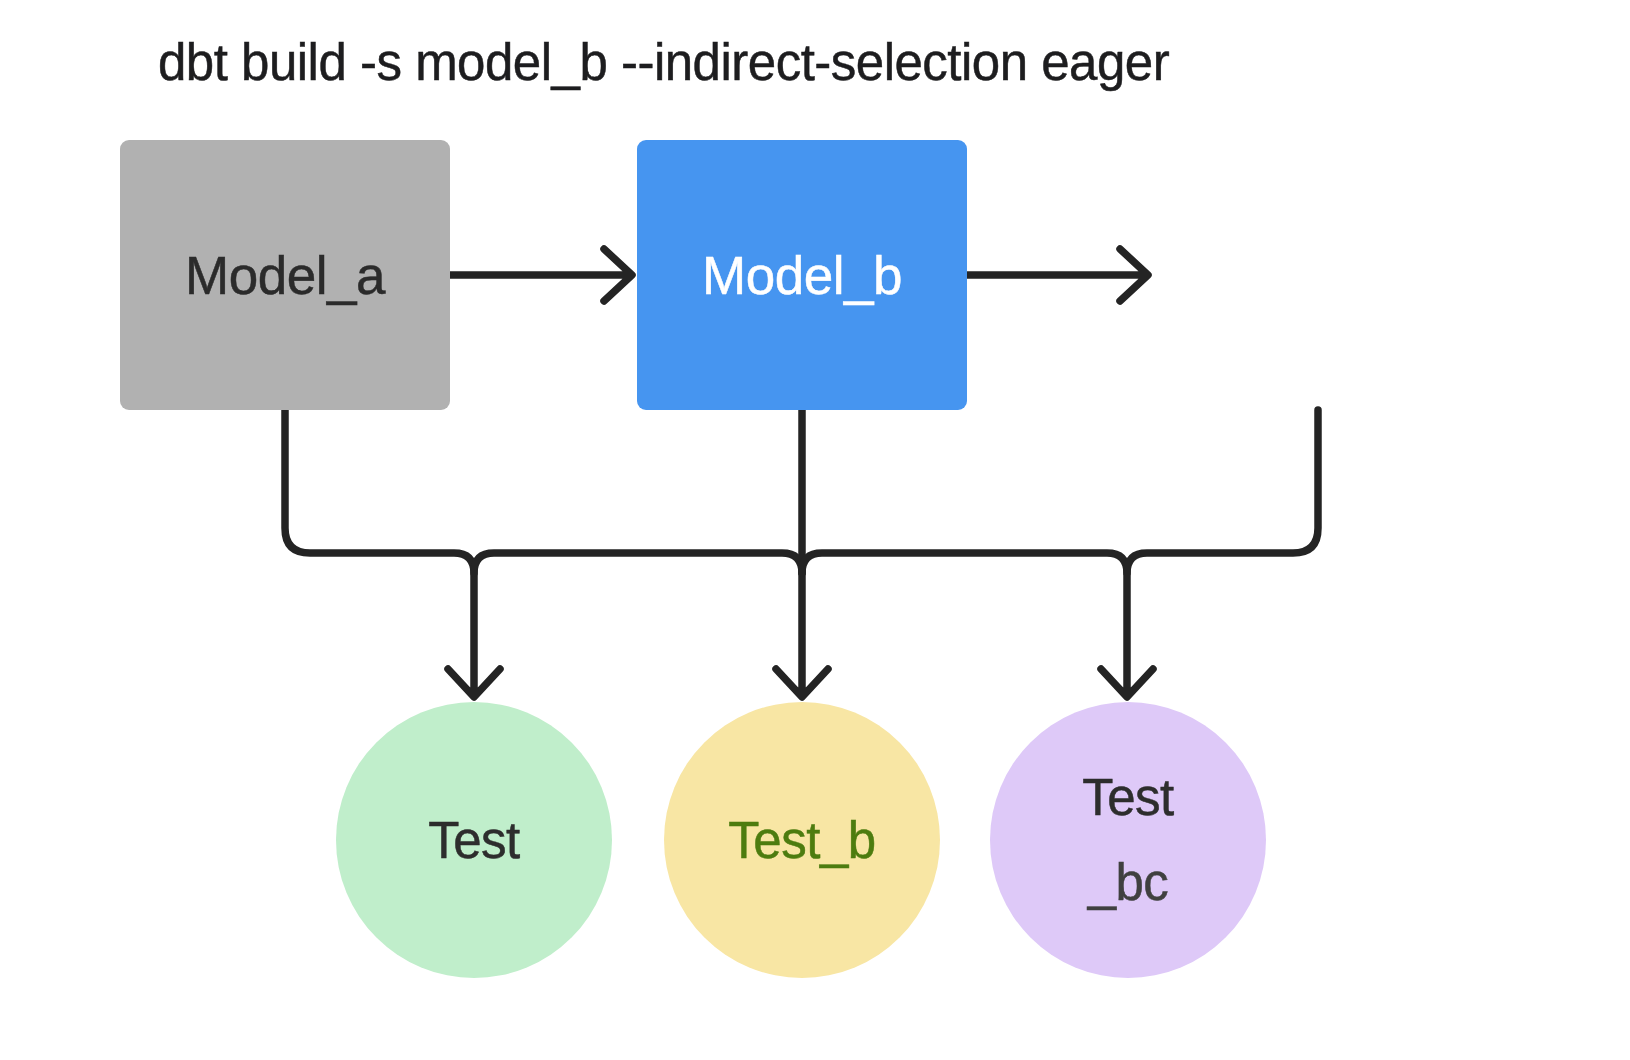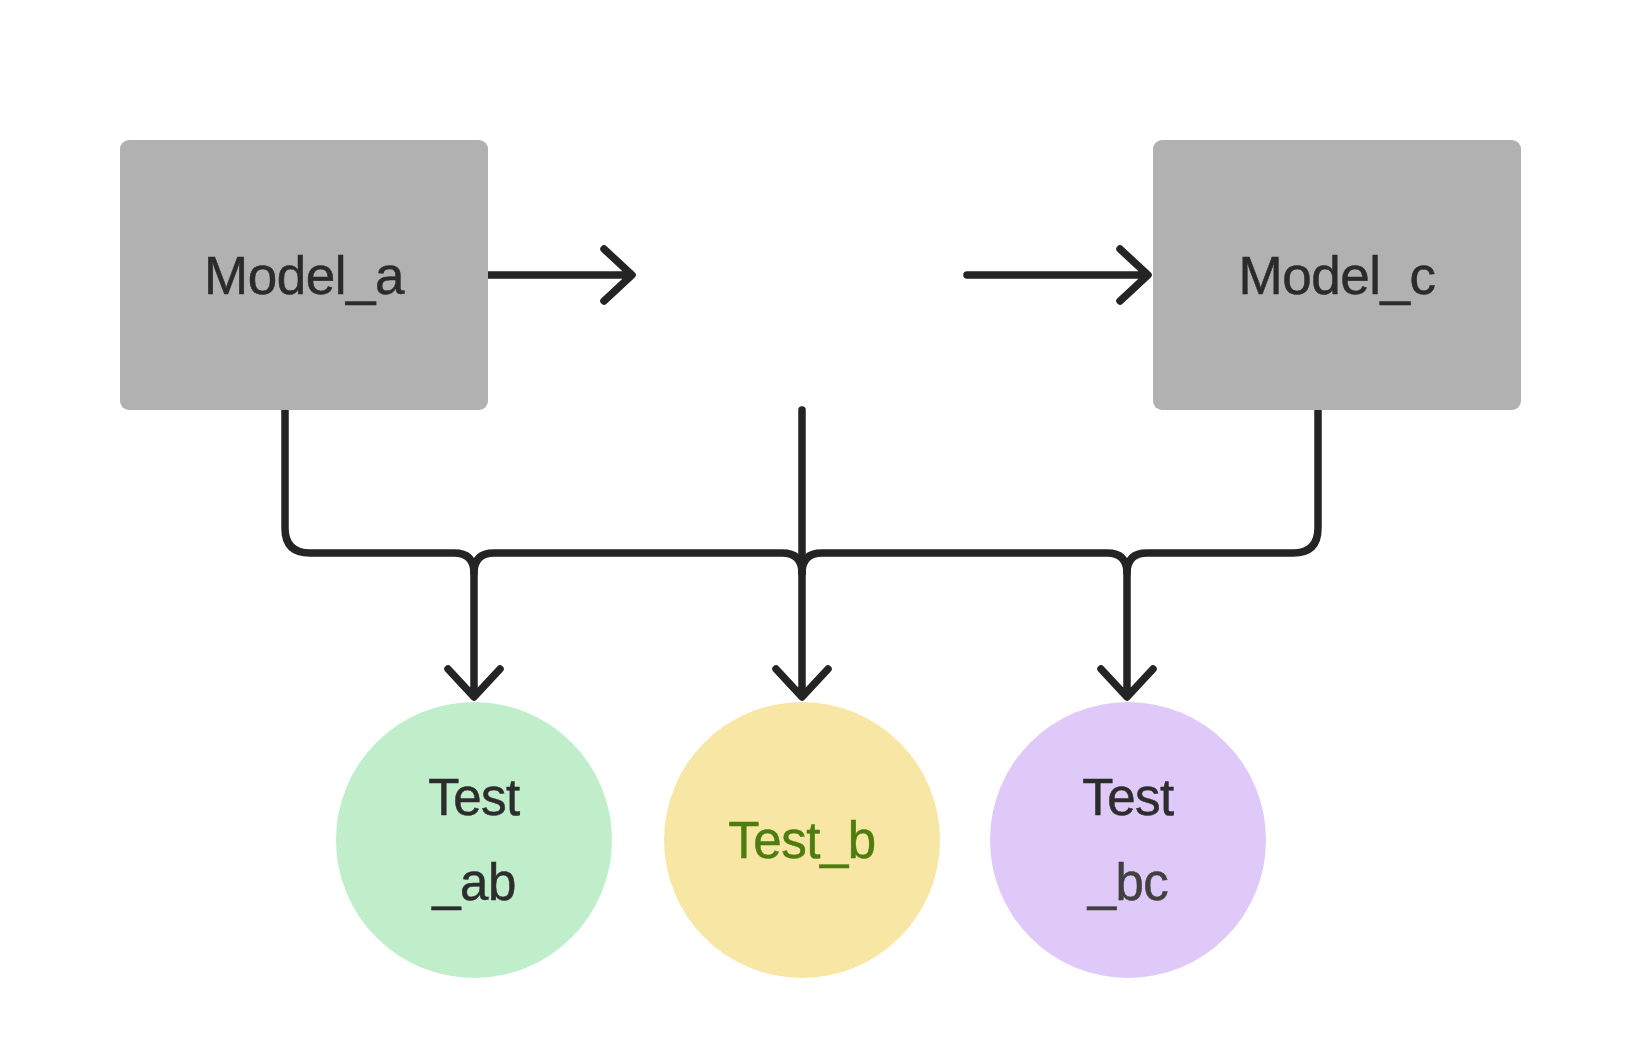--- a/index.html
+++ b/index.html
@@ -34,21 +34,21 @@
   .connectors path {
     stroke: #242424;
     stroke-width: 7.5;
     fill: none;
     stroke-linecap: round;
     stroke-linejoin: round;
   }
   .model {
     position: absolute;
     top: 140px;
-    width: 368px;
+    width: 330px;
     height: 270px;
     border-radius: 9px;
     display: flex;
     align-items: center;
     justify-content: center;
     font-size: 53px;
     font-weight: 500;
     letter-spacing: -0.5px;
     text-align: center;
     -webkit-text-stroke: 0.5px currentColor;
@@ -77,20 +77,21 @@
   }
   #node-test-ab { left: 336px; }
   #node-test-b  { left: 664px; }
   #node-test-bc { left: 990px; }
 </style>
 </head>
 <body>
 
 <div class="canvas">
 
+  <div class="title">dbt build -s model_b --indirect-selection eager</div>
 
   <svg class="connectors" width="1630" height="1060" viewBox="0 0 1630 1060">
 
     <path d="M450,275 H626 M604,249 L632,275 L604,301"></path>
 
     <path d="M967,275 H1142 M1120,249 L1148,275 L1120,301"></path>
 
     <path d="M285,410 V528 Q285,553 310,553 H454 Q474,553 474,573 V694 M448,669 L474,697 L500,669"></path>
 
     <path d="M474,573 Q474,553 494,553 H782 Q802,553 802,573"></path>
@@ -99,28 +100,27 @@
 
     <path d="M802,573 Q802,553 822,553 H1107 Q1127,553 1127,573"></path>
 
     <path d="M1318,410 V528 Q1318,553 1293,553 H1147 Q1127,553 1127,573 V694 M1101,669 L1127,697 L1153,669"></path>
   </svg>
 
   <div class="model" id="node-model-a" style="background-color: rgb(177, 177, 177);">
     <span style="color: rgb(43, 43, 43);">Model_a</span>
   </div>
 
+  <div class="model" id="node-model-b" style="background-color: rgb(70, 149, 240);">
+    <span style="color: rgb(255, 255, 255);">Model_b</span>
+  </div>
 
-  <div class="model" id="node-model-c" style="background-color: rgb(177, 177, 177);">
-    <span style="color: rgb(43, 43, 43);">Model_c</span>
-  </div>
 
   <div class="test" id="node-test-ab" style="background-color: rgb(192, 238, 203);">
     <span style="color: rgb(45, 45, 45);">Test</span>
-    <span style="color: rgb(45, 45, 45);">_ab</span>
   </div>
 
   <div class="test" id="node-test-b" style="background-color: rgb(248, 230, 164);">
     <span style="color: #4d7c0f;">Test_b</span>
   </div>
 
   <div class="test" id="node-test-bc" style="background-color: rgb(222, 201, 248);">
     <span style="color: rgb(45, 45, 45);">Test</span>
     <span style="color: #404040;">_bc</span>
   </div>

